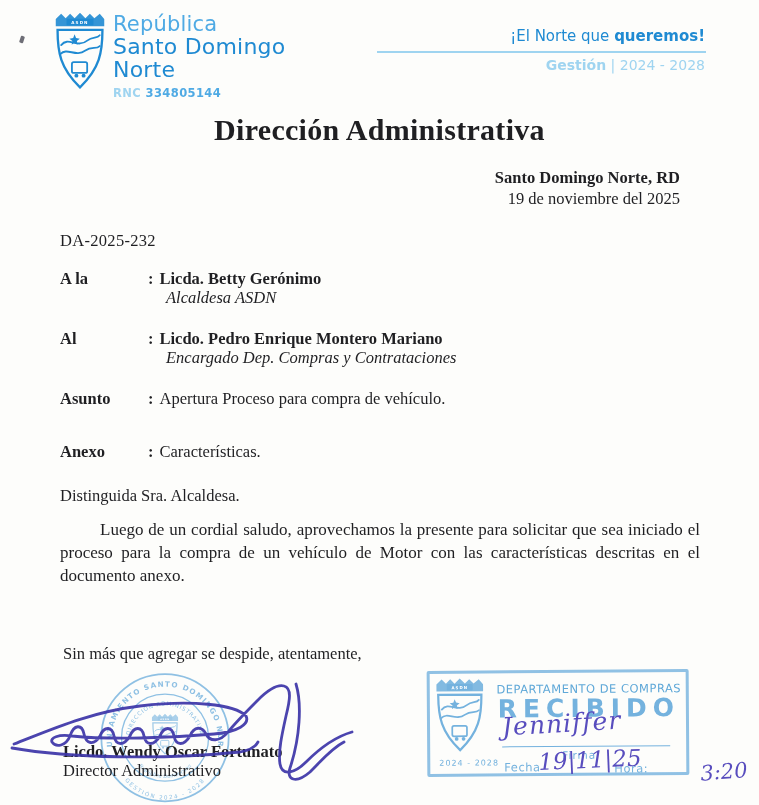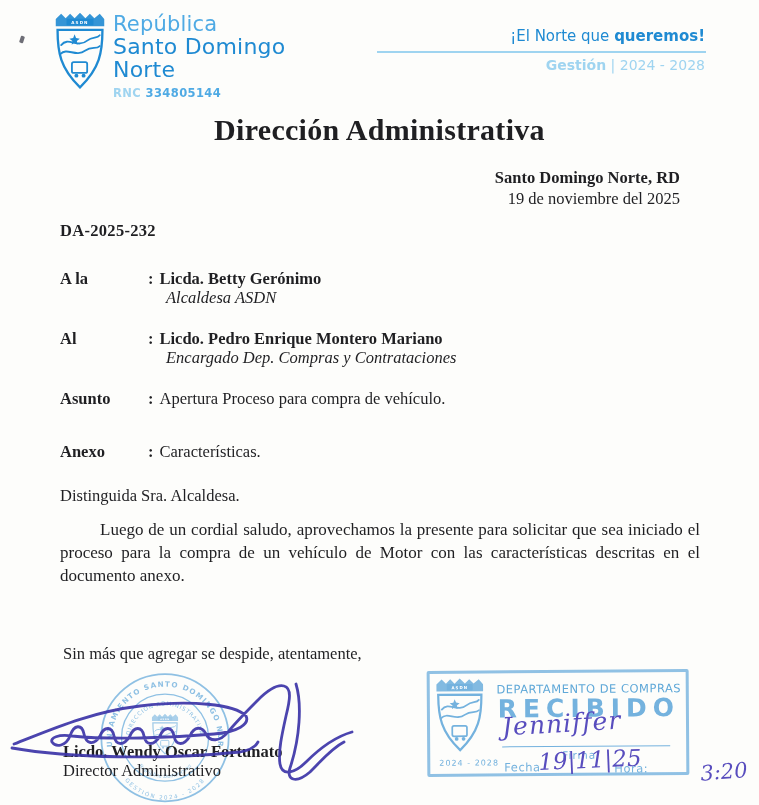--- a/index.html
+++ b/index.html
@@ -24,21 +24,21 @@
   .tagline{right:54px; top:27px; font-family:"DejaVu Sans", sans-serif; font-size:15px; color:var(--c-brand);}
   .tagline b{font-weight:bold;}
   .hdr-rule{left:377px; top:51px; width:329px; height:2px; background:var(--c-pale);}
   .gestion{right:54px; top:57px; font-family:"DejaVu Sans", sans-serif; font-size:14px; color:var(--c-pale); font-weight:bold;margin-left:32px;}
   .gestion .rest{font-weight:normal;}
   .speck{left:20px; top:36px; width:4px; height:7px; background:#4a4a55; transform:rotate(18deg); border-radius:1px; opacity:.8;}
   
   .doc-title{left:0; top:105px; width:100%; text-align:center; font-size:30px; font-weight:bold; letter-spacing:.3px;margin-top:8px;}
   .dateline{right:79px; top:168px; text-align:right; font-size:16.5px; line-height:1.25;}
   .dateline .place{font-weight:bold;}
-  .refnum{left:60px; top:221px; font-size:16.5px; font-weight:bold; letter-spacing:.3px;}
+  .refnum{left:60px; top:231px; font-size:16.5px; font-weight:normal; letter-spacing:.3px;}
   .frow{left:60px; font-size:16.5px;}
   .frow .lbl{display:inline-block; width:88px; font-weight:bold;}
   .frow .col{font-weight:bold;}
   .frow .val{margin-left:6px;margin-top:16px;}
   .frow .val.b{font-weight:bold;}
   .fsub{left:166px; font-size:16.5px;font-style:italic;}
   .salutation{left:60px; top:486px; font-size:16.5px;}
   .bodypar{left:60px; top:518px; width:640px; font-size:17px; line-height:23px; text-align:justify; text-indent:40px;}
   .closing{left:63px; top:644px; font-size:16.5px;}
   .signer{left:63px; top:742px; font-size:16.5px; line-height:1.18; z-index:4;}

